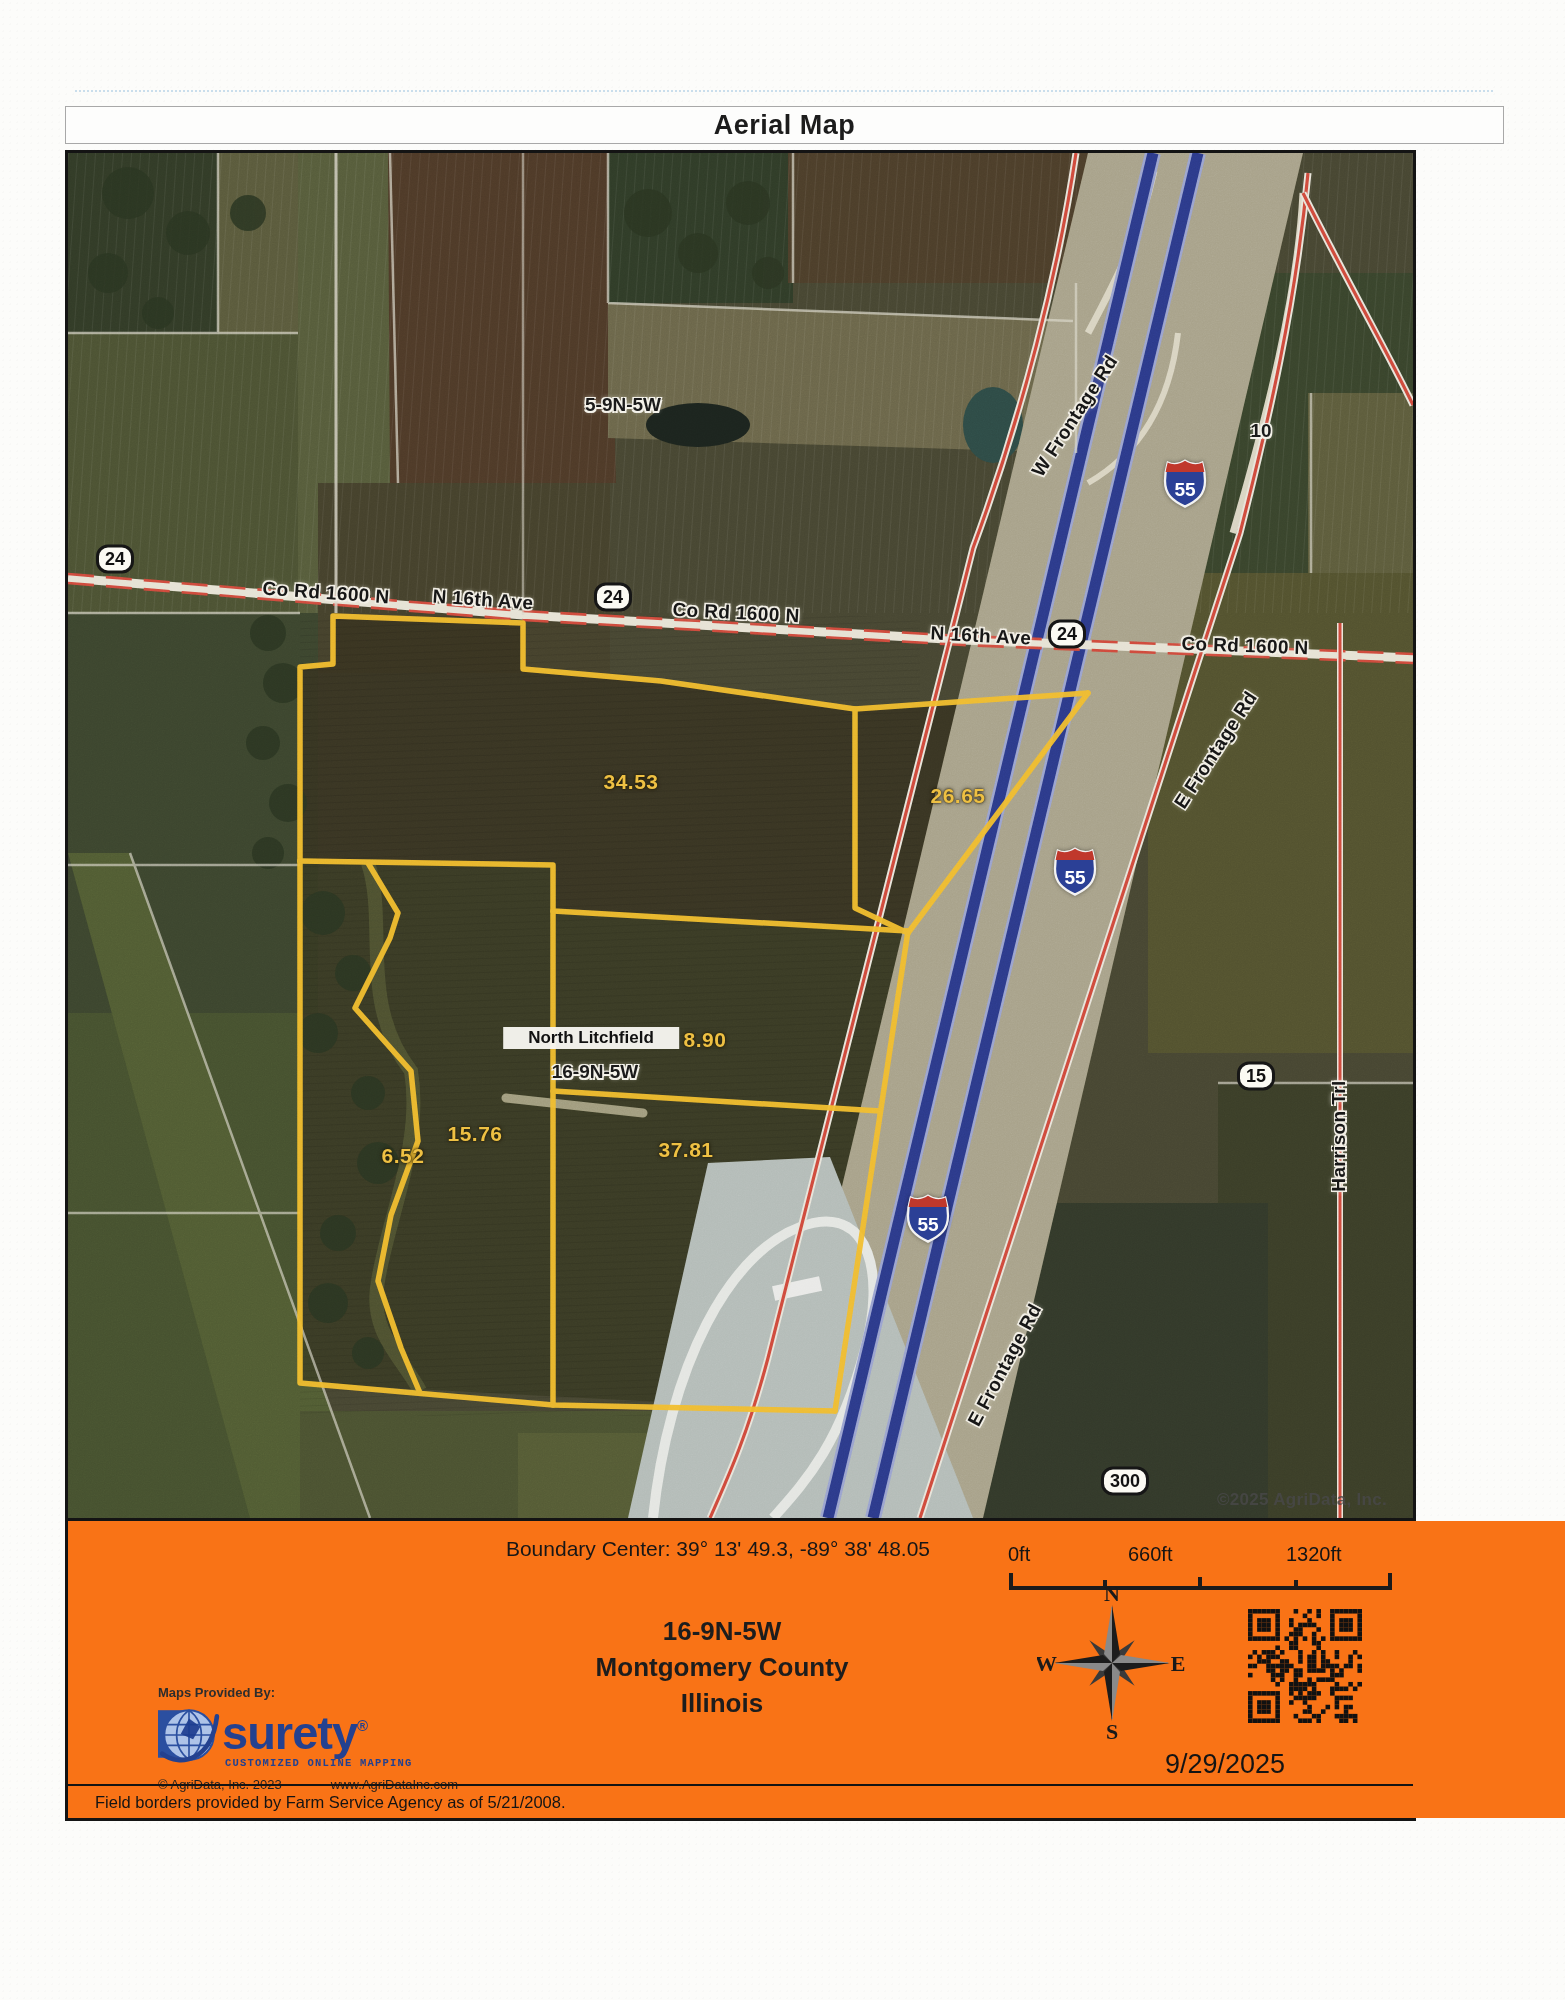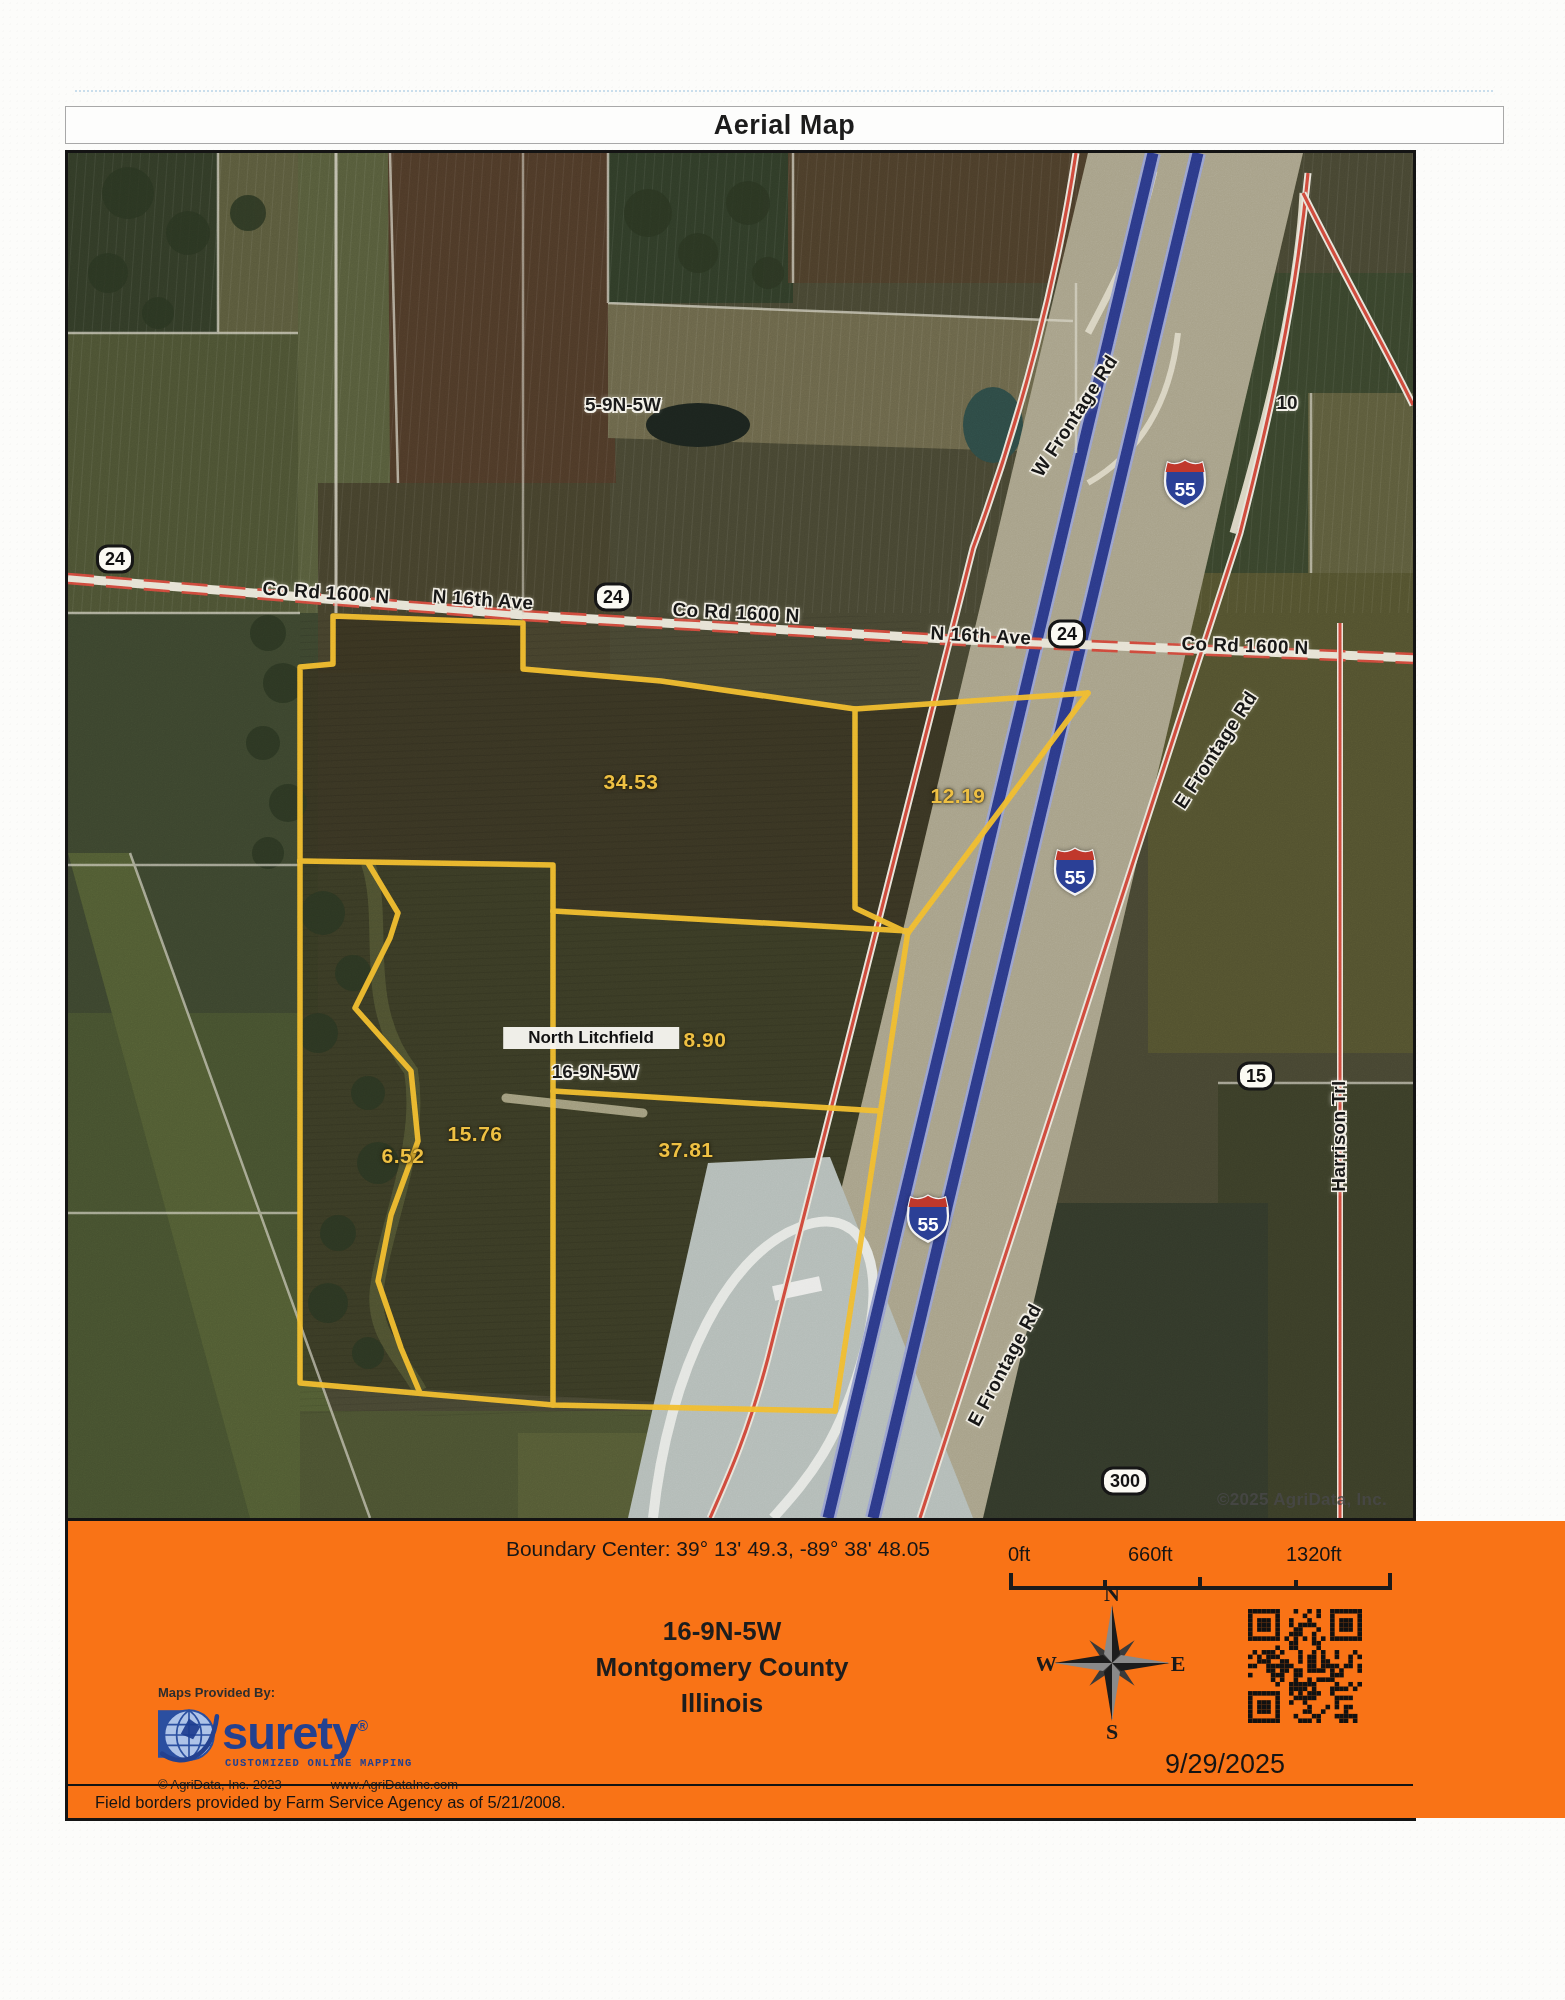--- a/index.html
+++ b/index.html
@@ -197,21 +197,21 @@
           <div class="map-label halo" style="left: 555px; top: 252px;">5-9N-5W</div>
           <div class="map-label road" style="left: 258px; top: 440px; --r: 4deg;">Co Rd 1600 N</div>
           <div class="map-label shield" style="left: 47px; top: 406px;">24</div>
           <div class="map-label road" style="left: 415px; top: 447px; --r: 4deg;">N 16th Ave</div>
           <div class="map-label shield" style="left: 545px; top: 444px;">24</div>
           <div class="map-label road" style="left: 668px; top: 460px; --r: 3deg;">Co Rd 1600 N</div>
           <div class="map-label road" style="left: 913px; top: 483px; --r: 3deg;">N 16th Ave</div>
           <div class="map-label shield" style="left: 999px; top: 481px;">24</div>
           <div class="map-label road" style="left: 1177px; top: 493px; --r: 2deg;">Co Rd 1600 N</div>
           <div class="map-label road" style="left: 1007px; top: 263px; --r: -57deg;">W Frontage Rd</div>
-          <div class="map-label halo" style="left: 1193px; top: 250px; margin-left: 26px;">10</div>
+          <div class="map-label halo" style="left: 1193px; top: 278px;">10</div>
           <div class="map-label i55" style="left: 1117px; top: 330px;">
             <svg width="46" height="50" viewBox="0 0 100 110">
               <path d="M50,6 C62,14 76,16 88,10 C91,20 94,32 94,50 C94,80 78,94 50,107 C22,94 6,80 6,50 C6,32 9,20 12,10 C24,16 38,14 50,6 Z" fill="#2b4096" stroke="#f2f2f2" stroke-width="5"></path>
               <path d="M12,10 C24,16 38,14 50,6 C62,14 76,16 88,10 C89.5,15.5 91.2,22.5 92.5,31 L7.5,31 C8.8,22.5 10.5,15.5 12,10 Z" fill="#c0382c"></path>
               <text x="50" y="84" text-anchor="middle" font-family="Liberation Sans, sans-serif" font-size="42" font-weight="bold" fill="#fff">55</text>
             </svg>
           </div>
           <div class="map-label i55" style="left: 1007px; top: 718px;">
             <svg width="46" height="50" viewBox="0 0 100 110">
               <path d="M50,6 C62,14 76,16 88,10 C91,20 94,32 94,50 C94,80 78,94 50,107 C22,94 6,80 6,50 C6,32 9,20 12,10 C24,16 38,14 50,6 Z" fill="#2b4096" stroke="#f2f2f2" stroke-width="5"></path>
@@ -225,21 +225,21 @@
               <path d="M12,10 C24,16 38,14 50,6 C62,14 76,16 88,10 C89.5,15.5 91.2,22.5 92.5,31 L7.5,31 C8.8,22.5 10.5,15.5 12,10 Z" fill="#c0382c"></path>
               <text x="50" y="84" text-anchor="middle" font-family="Liberation Sans, sans-serif" font-size="42" font-weight="bold" fill="#fff">55</text>
             </svg>
           </div>
           <div class="map-label road" style="left: 1148px; top: 597px; --r: -57deg;">E Frontage Rd</div>
           <div class="map-label road" style="left: 937px; top: 1212px; --r: -62deg;">E Frontage Rd</div>
           <div class="map-label road" style="left: 1271px; top: 983px; --r: -90deg;">Harrison Trl</div>
           <div class="map-label shield" style="left: 1188px; top: 923px;">15</div>
           <div class="map-label shield" style="left: 1057px; top: 1328px;">300</div>
           <div class="map-label acre" style="left: 563px; top: 629px;">34.53</div>
-          <div class="map-label acre" style="left: 890px; top: 643px;">12.19</div>
+          <div class="map-label acre" style="left: 890px; top: 643px;">26.65</div>
           <div class="map-label acre" style="left: 637px; top: 887px;">8.90</div>
           <div class="map-label acre" style="left: 407px; top: 981px;">15.76</div>
           <div class="map-label acre" style="left: 335px; top: 1003px;">6.52</div>
           <div class="map-label acre" style="left: 618px; top: 997px;">37.81</div>
           <div class="map-label town" style="left: 523px; top: 885px;">North Litchfield</div>
           <div class="map-label halo" style="left: 527px; top: 919px;">16-9N-5W</div>
           <div class="map-label credit" style="left: 1234px; top: 1347px;">©2025 AgriData, Inc.</div>
         </div>
     </div>
 

